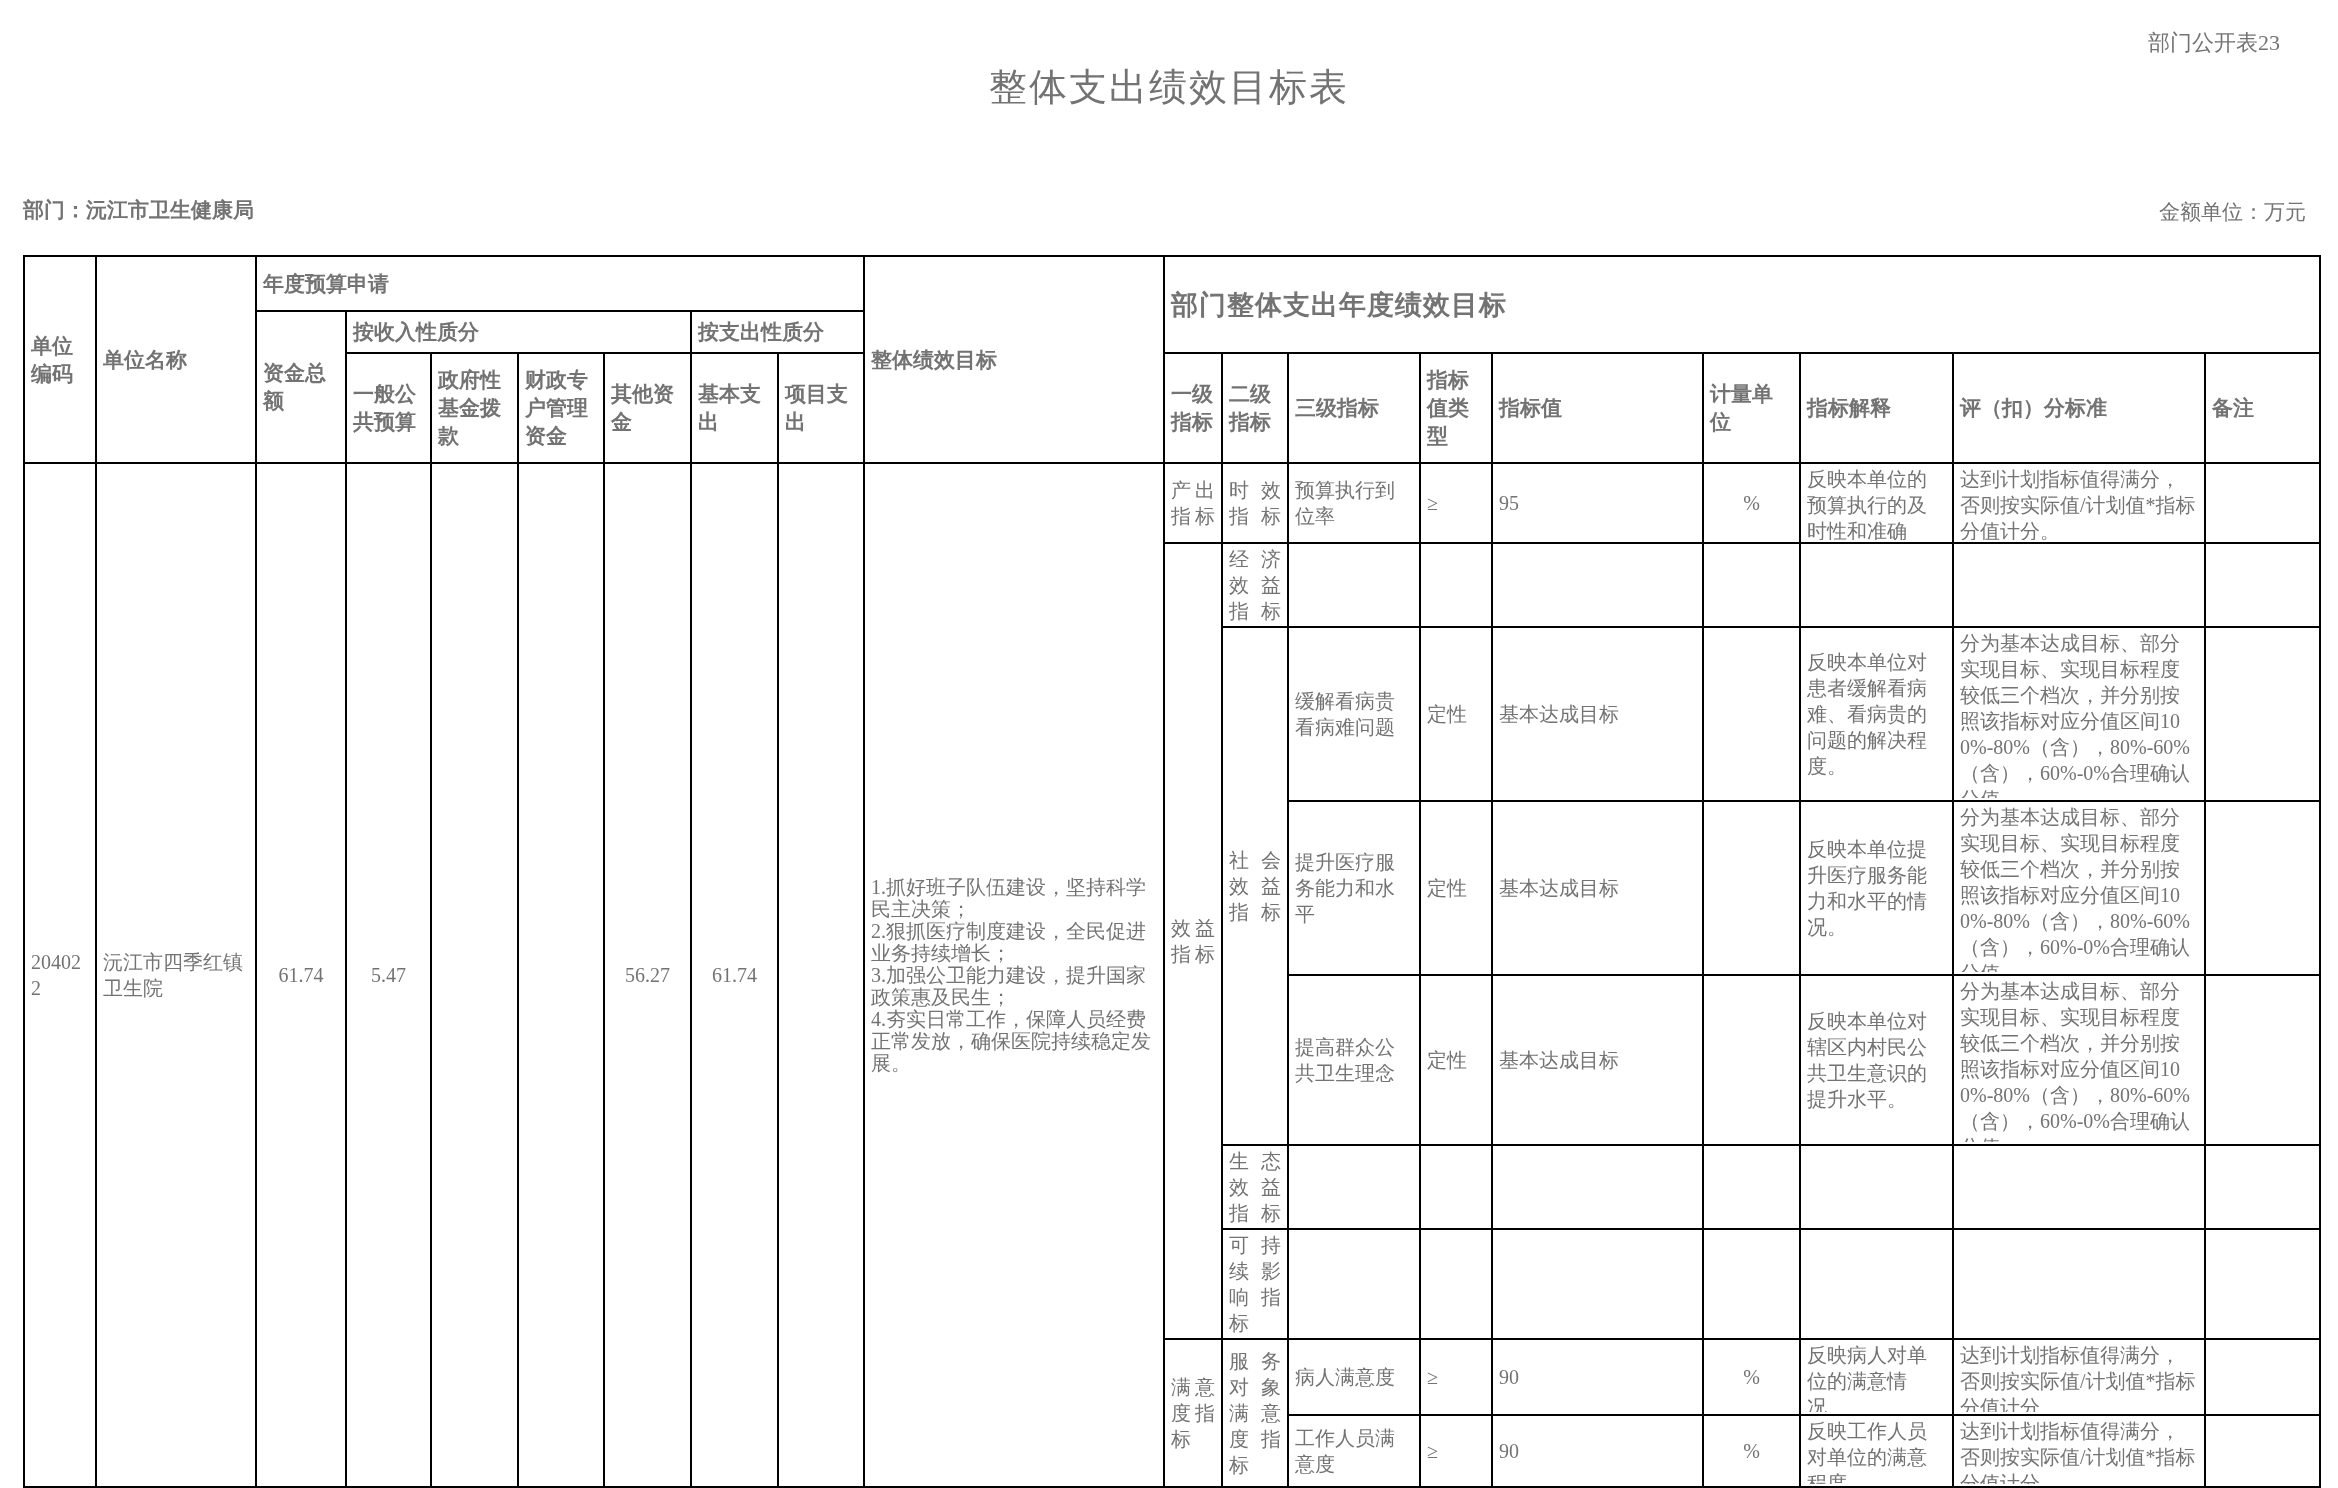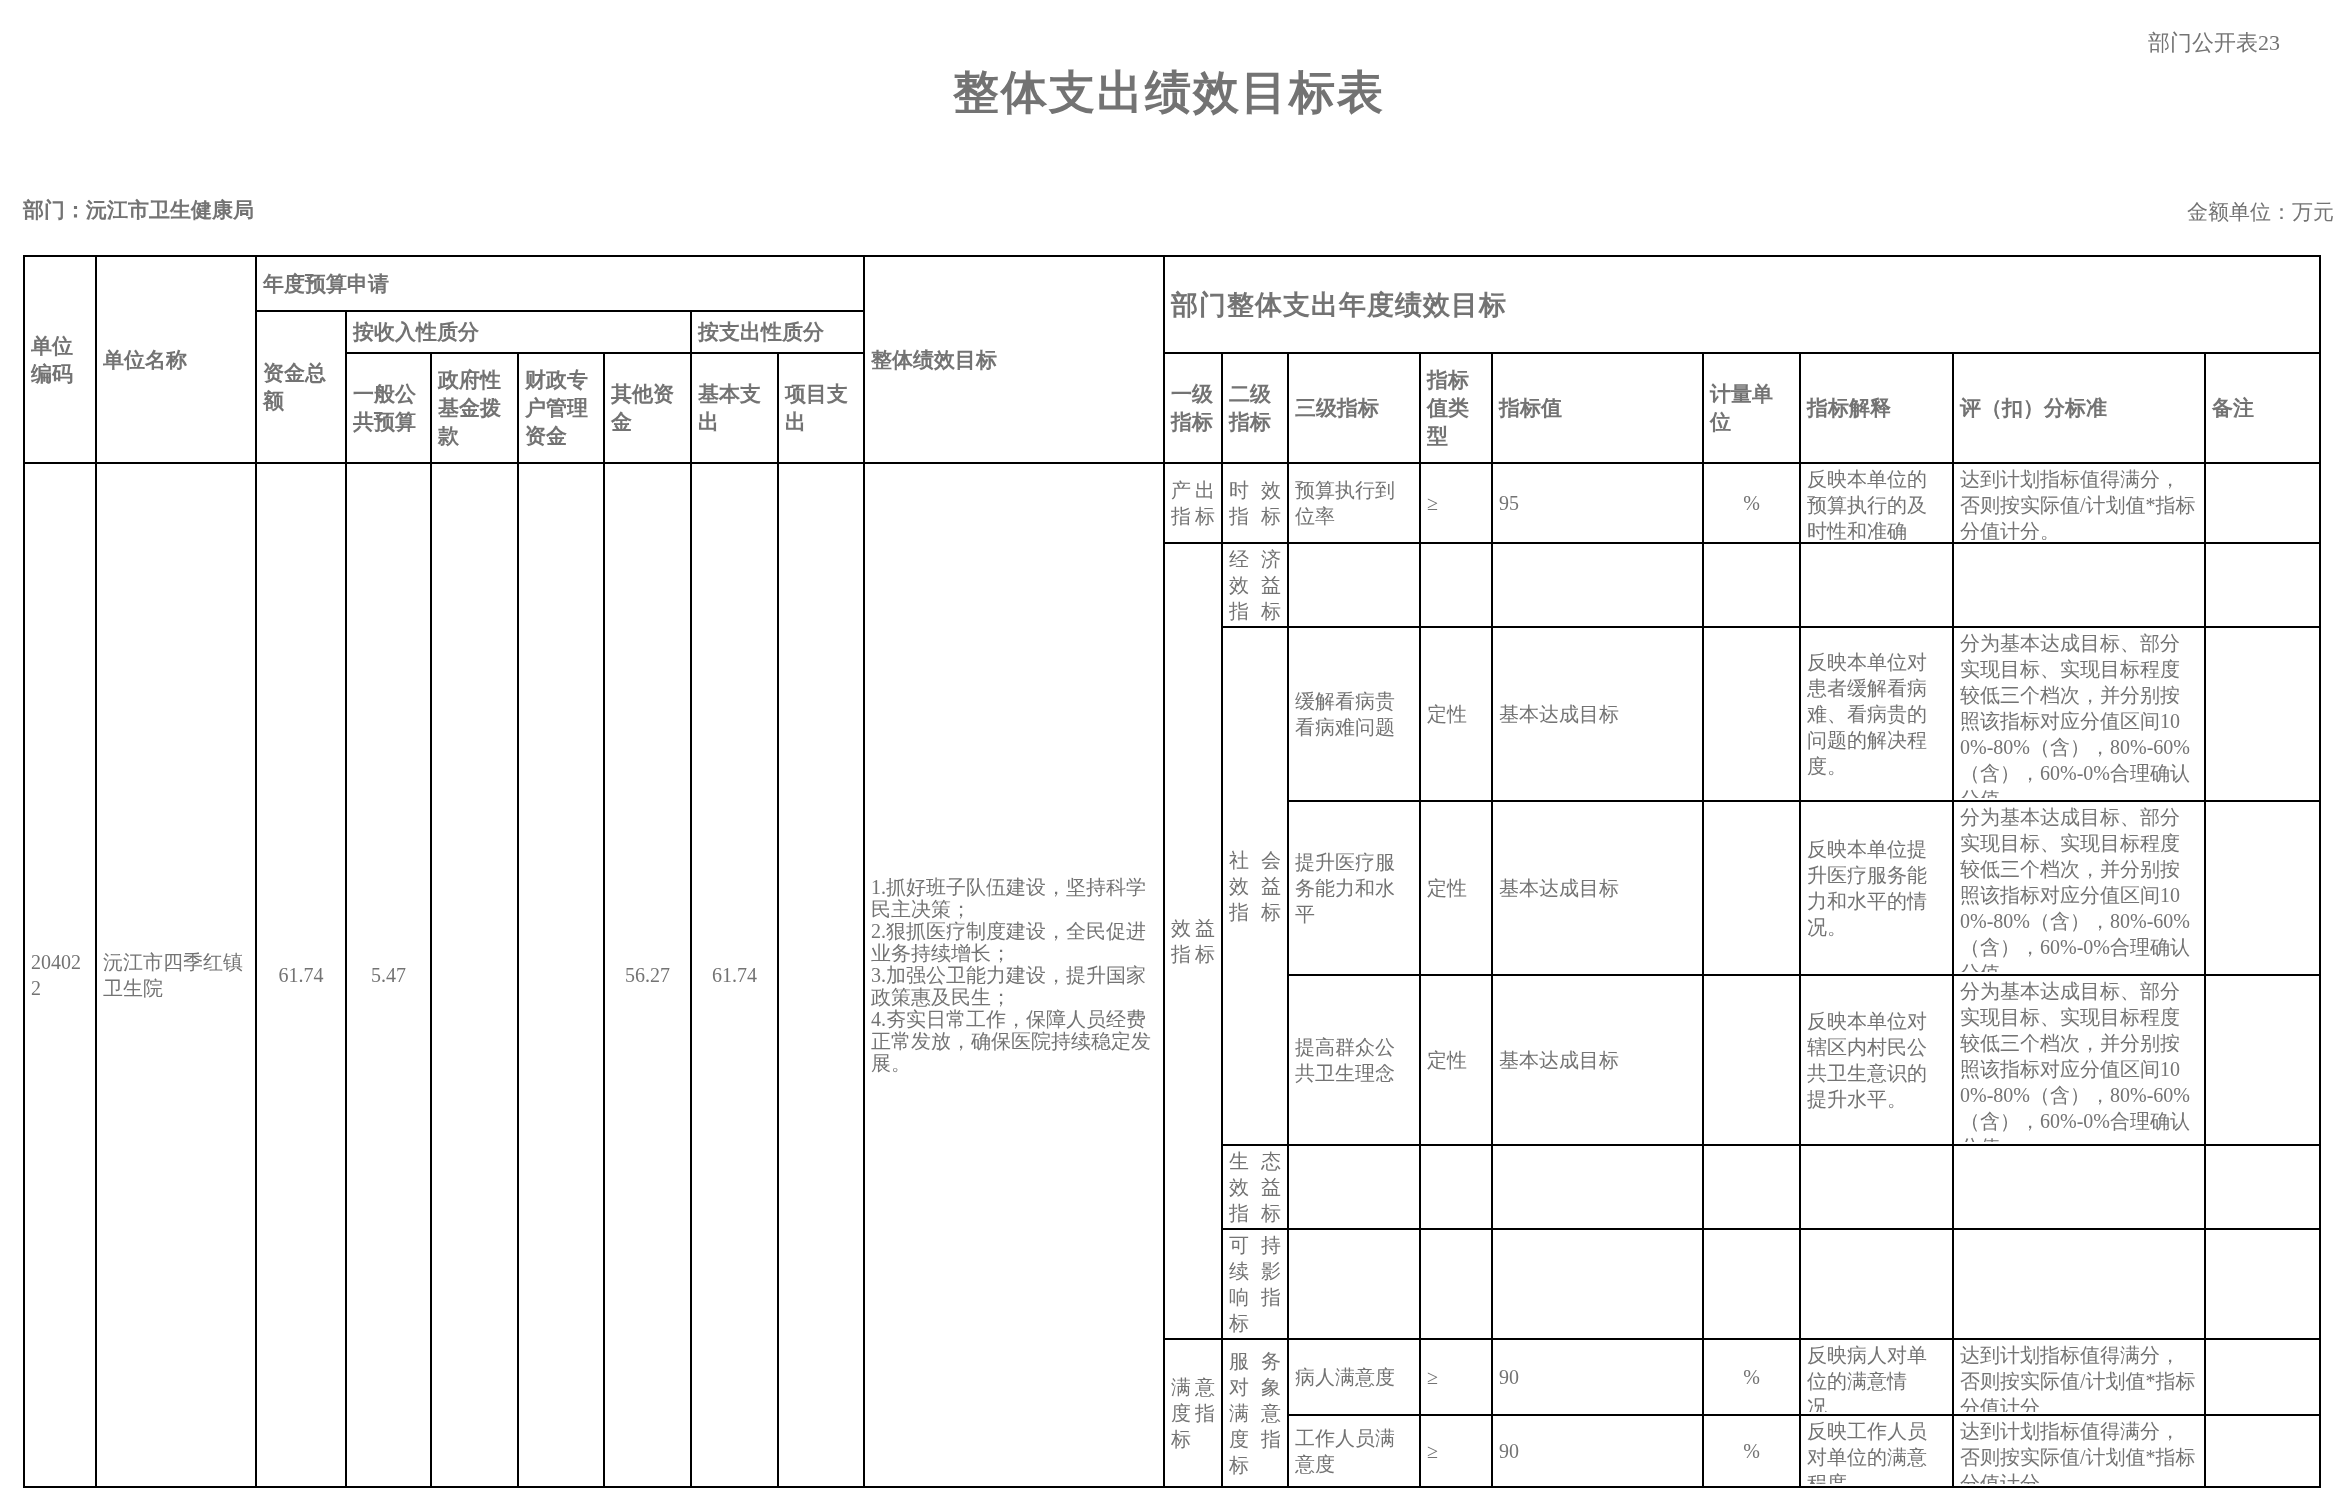--- a/index.html
+++ b/index.html
@@ -5,23 +5,23 @@
   html,body{margin:0;padding:0;background:#fff;}
   .page{
     position:relative;
     width:2338px;height:1488px;
     background:#fff;color:#737373;
     font-family:"Liberation Serif","DejaVu Serif",serif;
     overflow:hidden;
   }
   .doc-label{position:absolute;top:28px;right:58px;font-size:22px;}
   .title{position:absolute;top:62px;left:0;width:100%;text-align:center;
-         font-size:46px;font-weight:bold;letter-spacing:2px;}
+         font-size:38px;font-weight:normal;letter-spacing:2px;}
   .dept-line{position:absolute;top:196px;left:23px;font-size:21px;font-weight:bold;}
-  .unit-note{position:absolute;top:198px;right:4px;font-size:21px;}
+  .unit-note{position:absolute;top:198px;right:32px;font-size:21px;}
   table.grid{
     position:absolute;top:255px;left:23px;
     width:2296px;border-collapse:collapse;table-layout:fixed;
     font-size:20px;line-height:26px;
   }
   table.grid td{
     border:2px solid #000;
     padding:2px 6px;
     vertical-align:middle;
     overflow:hidden;

